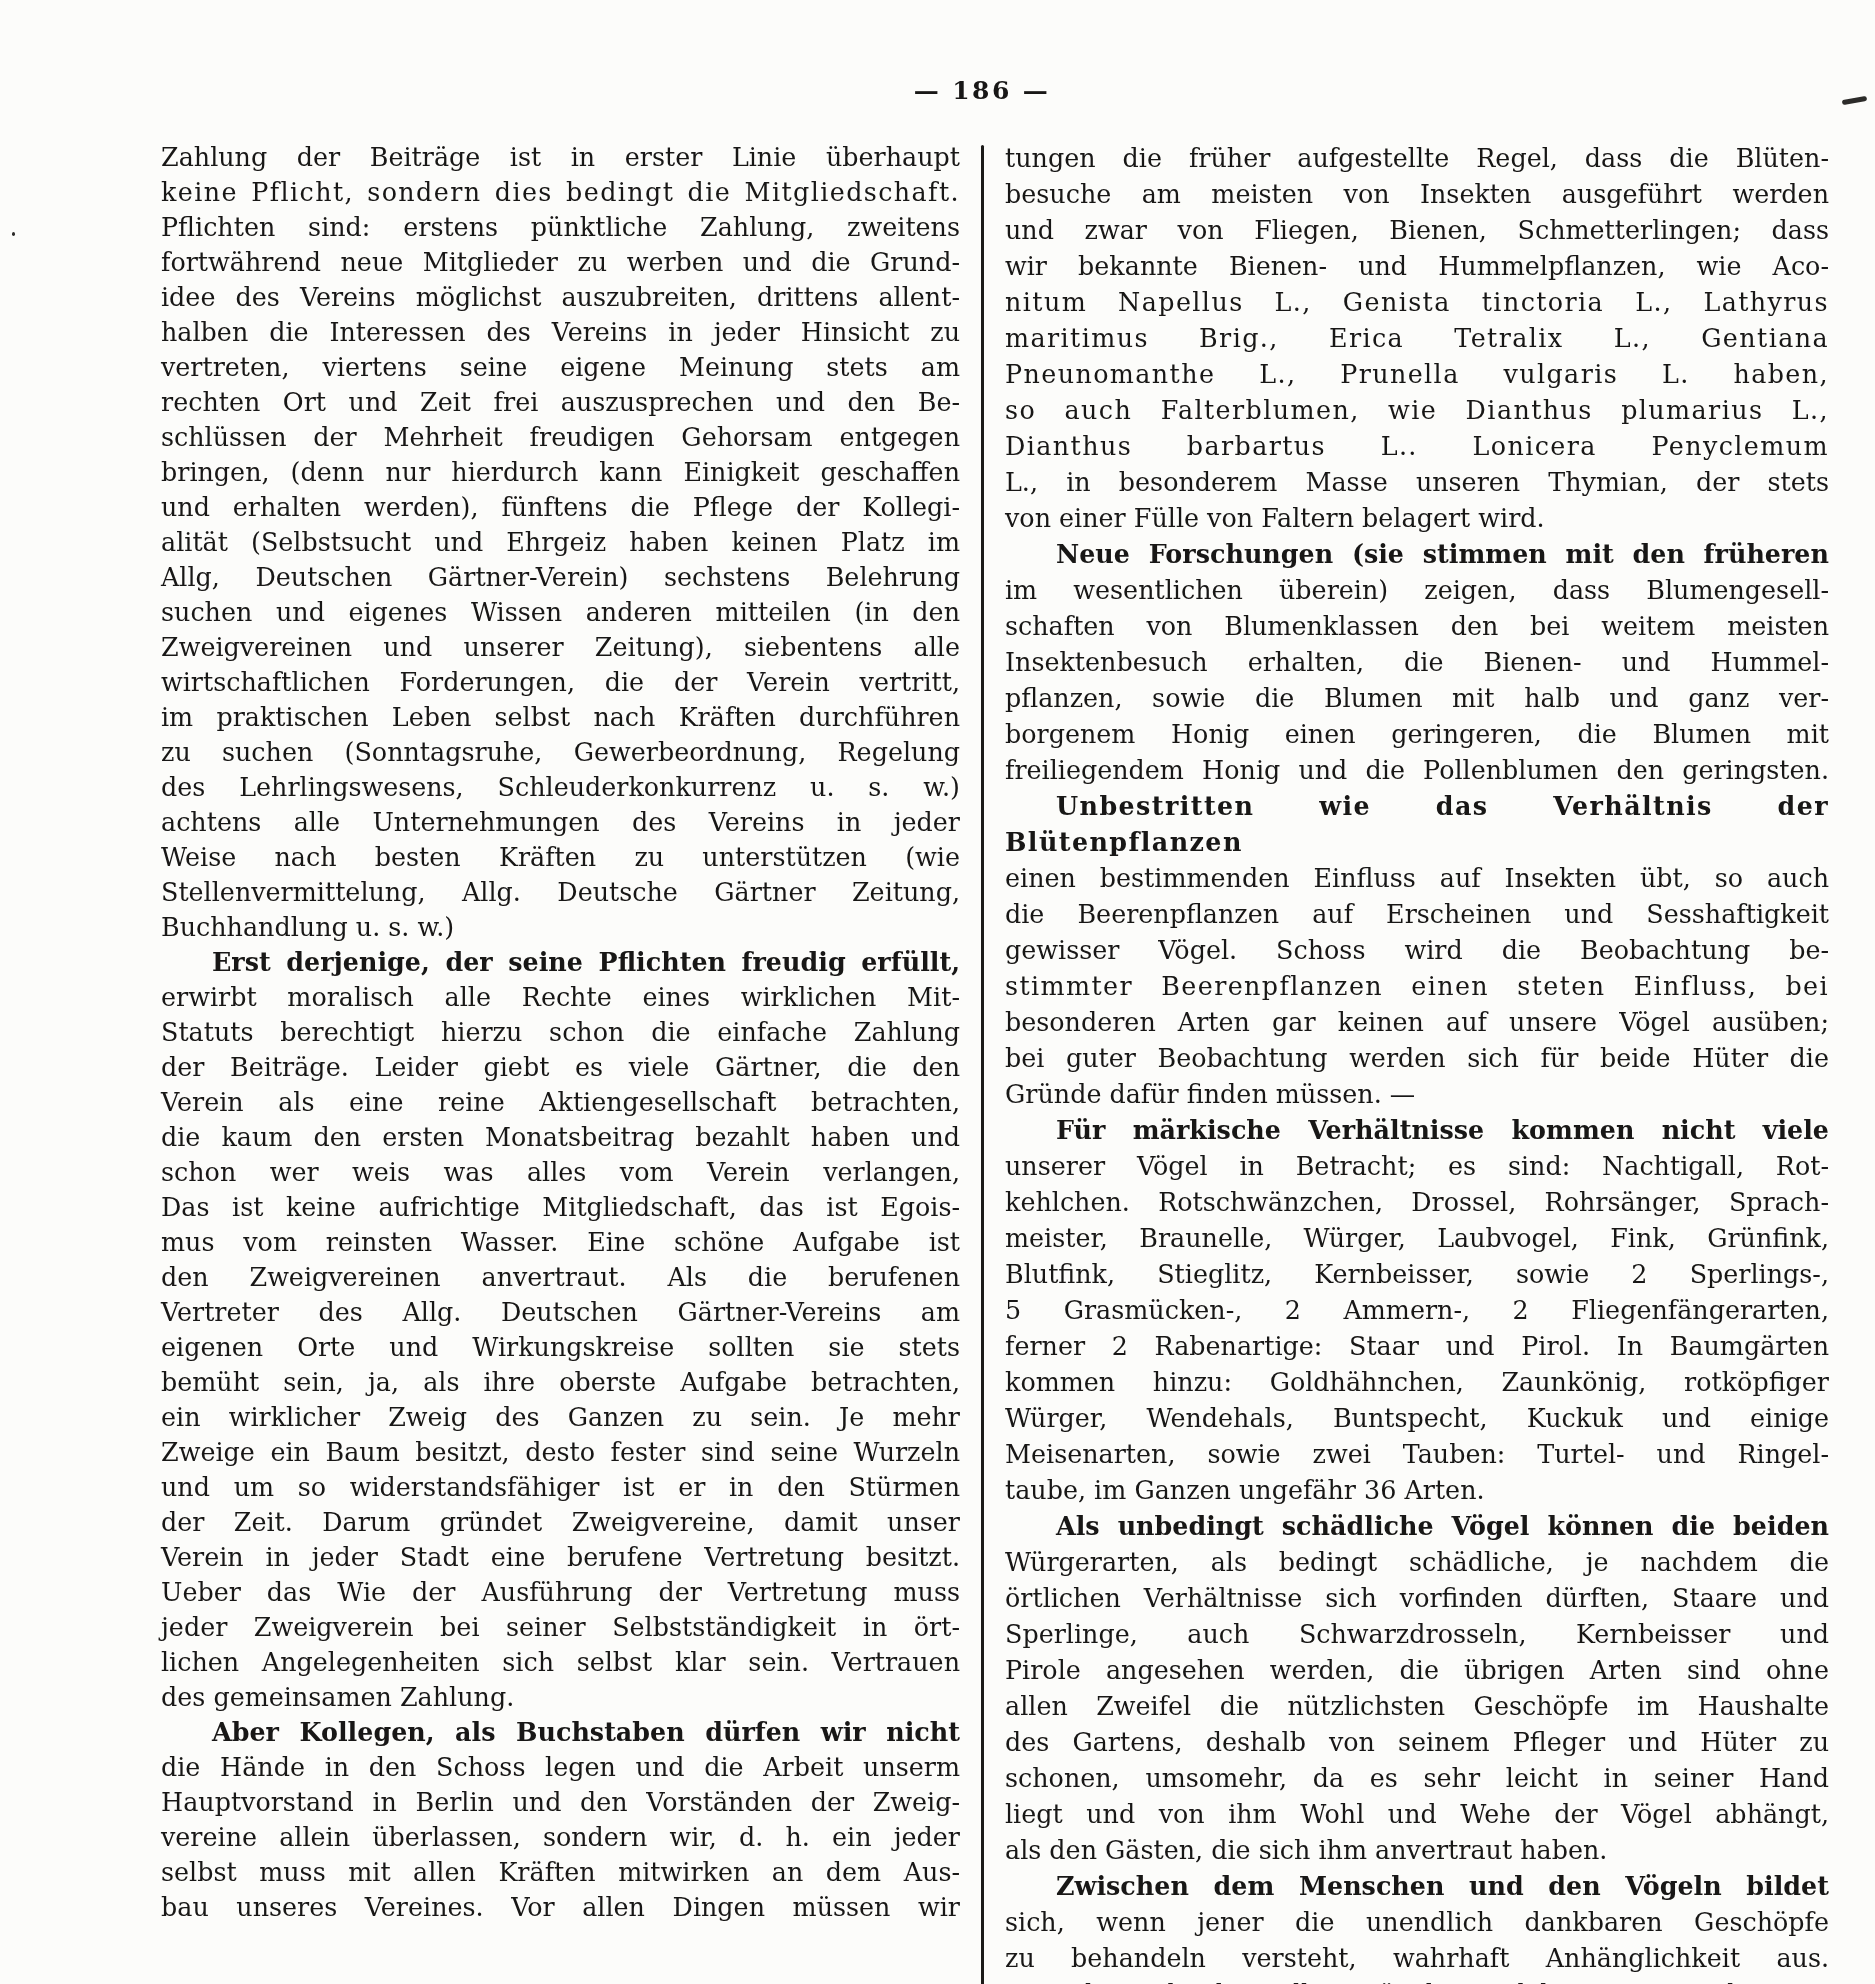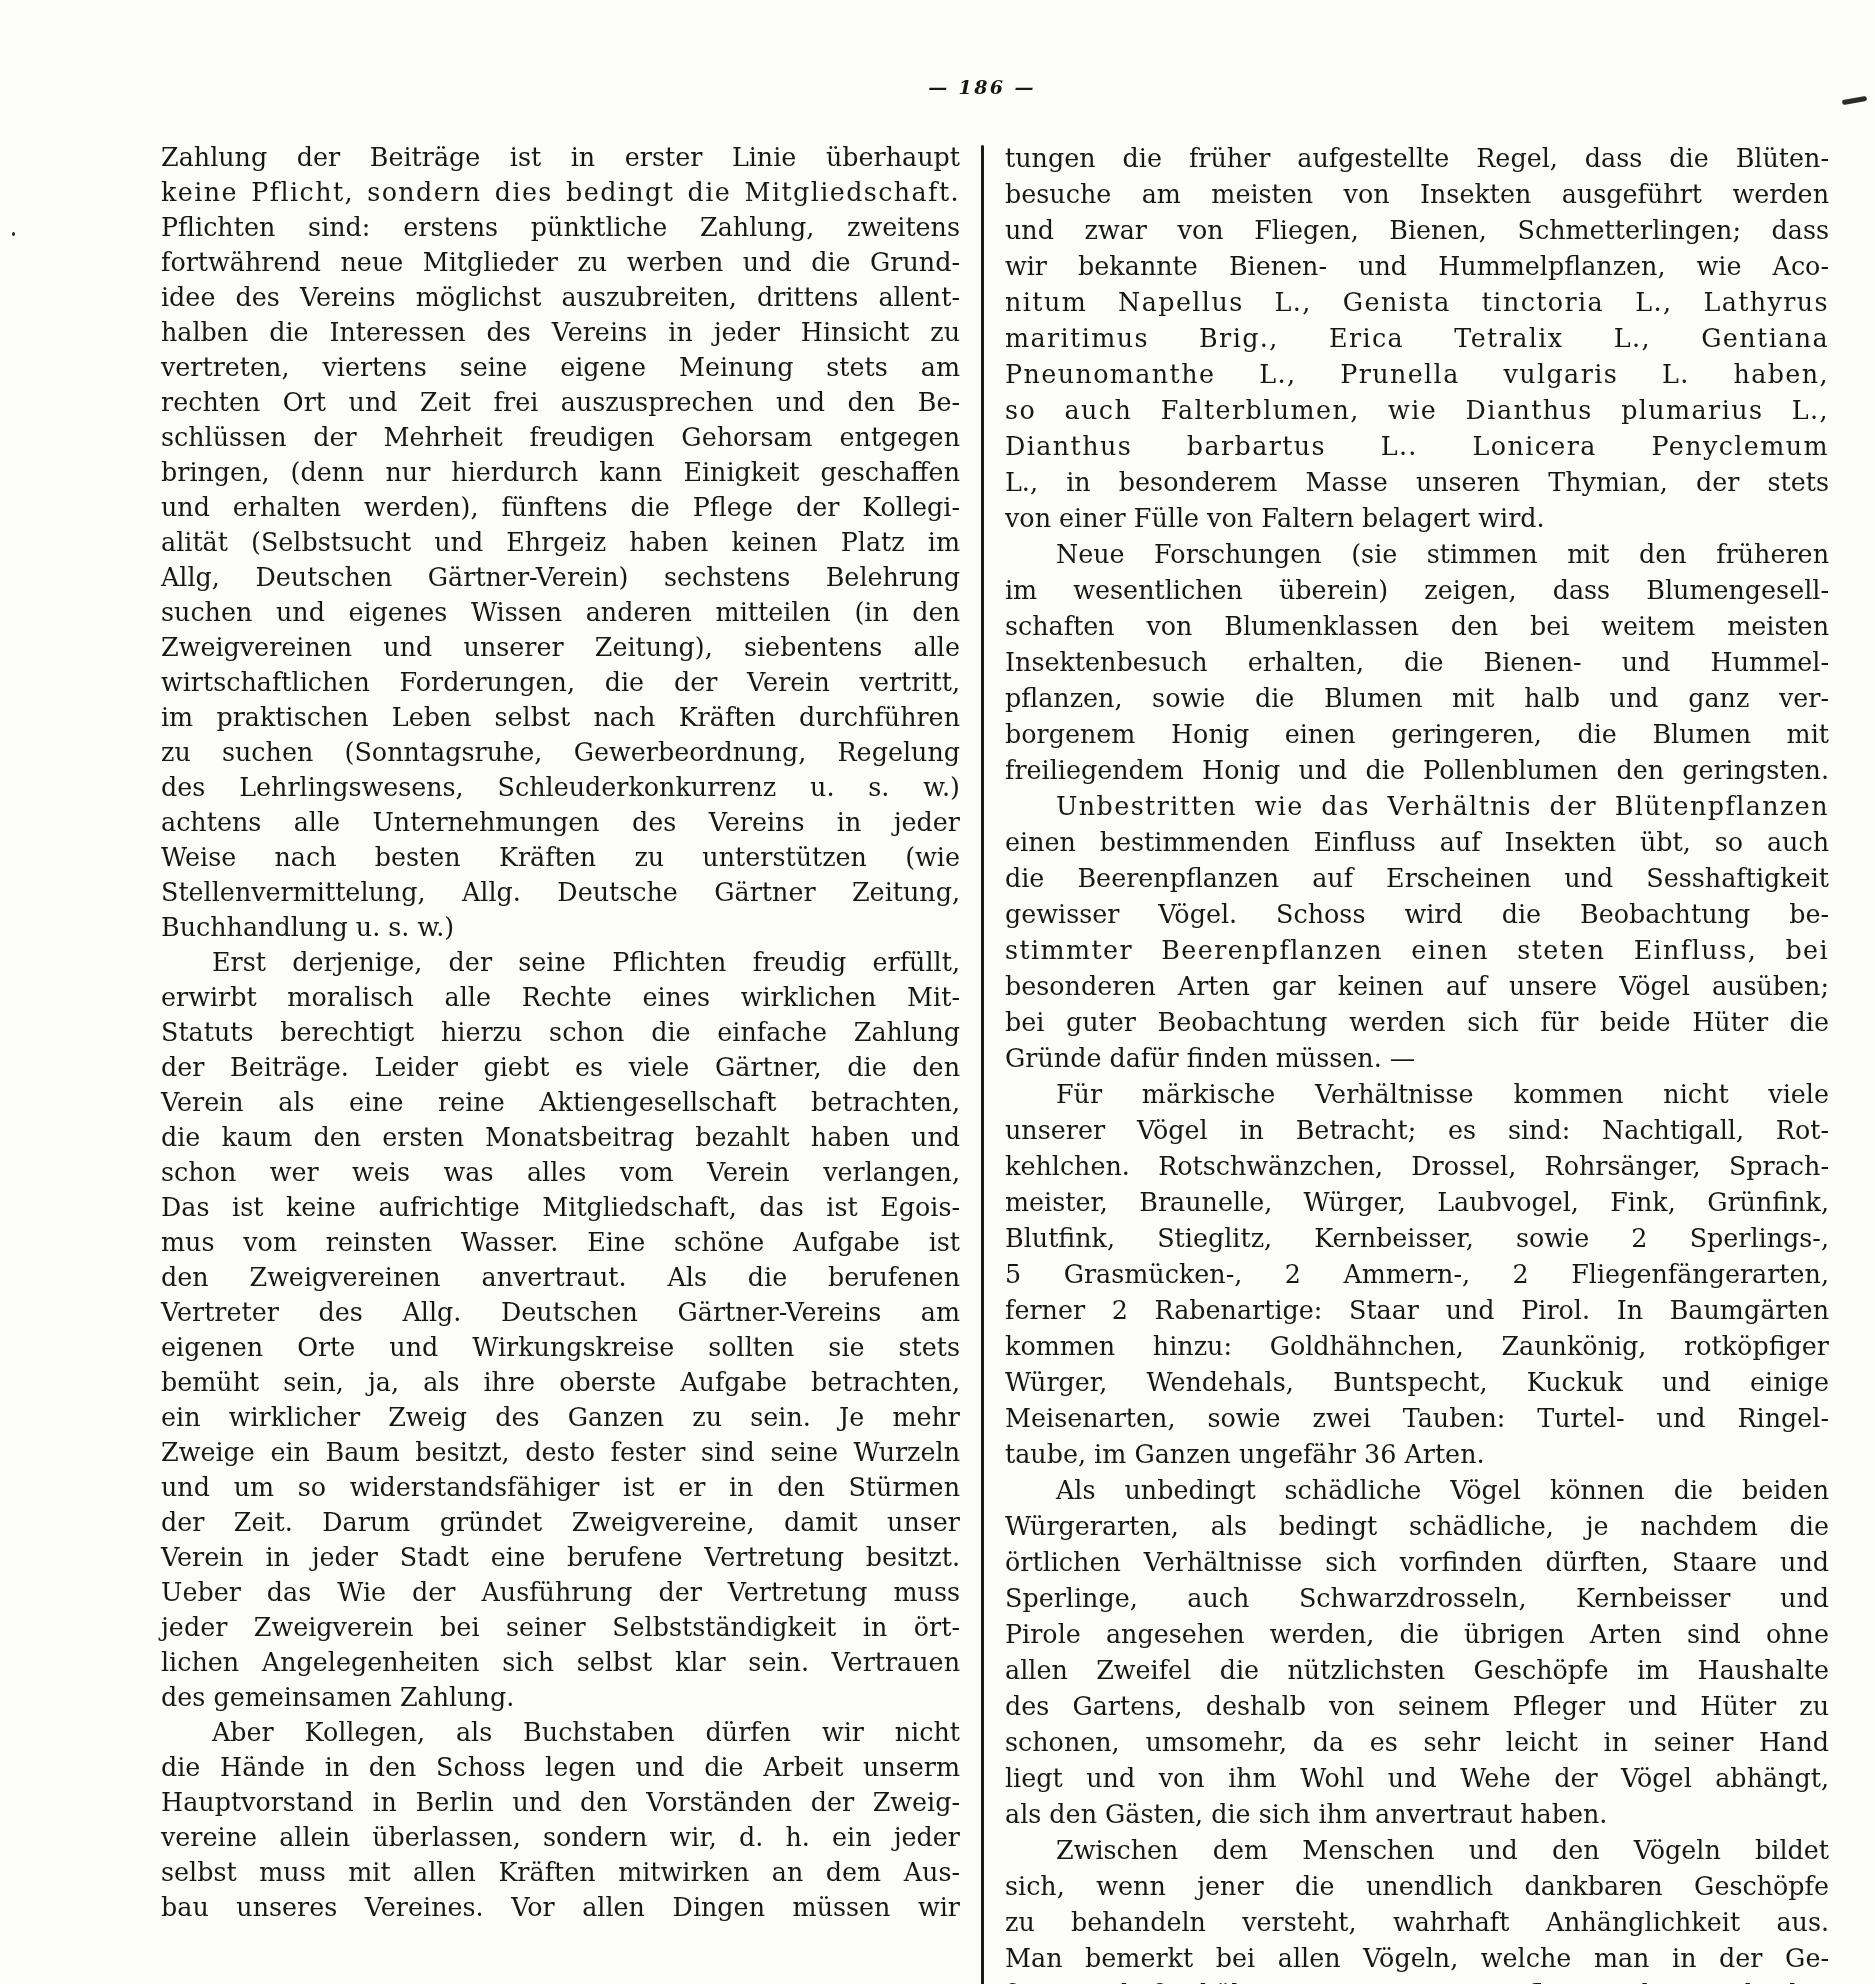--- a/index.html
+++ b/index.html
@@ -6,33 +6,33 @@
   .page{
     position:relative;
     width:1876px;height:2626px;
     background:#fcfcfa;
     color:#181716;
     font-family:"DejaVu Serif","Liberation Serif",serif;
     overflow:hidden;
   }
   .page-number{
     position:absolute;top:76px;left:89px;width:1786px;
-    text-align:center;font-size:19px;font-weight:700;letter-spacing:2.4px;font-style:italic;
+    text-align:center;font-size:25px;font-weight:700;letter-spacing:2.4px;
   }
   .divider{
     position:absolute;left:981px;top:145px;width:2.8px;height:2406px;
     background:#1b1a18;border-radius:1.6px;
   }
   .col{position:absolute;top:140px;font-size:25.4px;}
   .col-left{left:161px;width:799px;line-height:35px;}
   .col-right{left:1005px;width:824px;line-height:36px;}
   .line{text-align:justify;text-align-last:justify;}
   .line.last{text-align-last:left;}
   .line.sp{letter-spacing:1.4px;}
-  .para.indent > .line:first-child{text-indent:51px;}
+  .para.indent > .line:first-child{text-indent:51px;font-weight:bold;}
   .speck{position:absolute;background:#2c2b29;}
 </style>
 </head>
 <body>
 
 <div class="page">
   <div class="page-number">— 186 —</div>
   <div class="divider"></div>
   <div class="col col-left" id="col-left">
       <div class="para">

